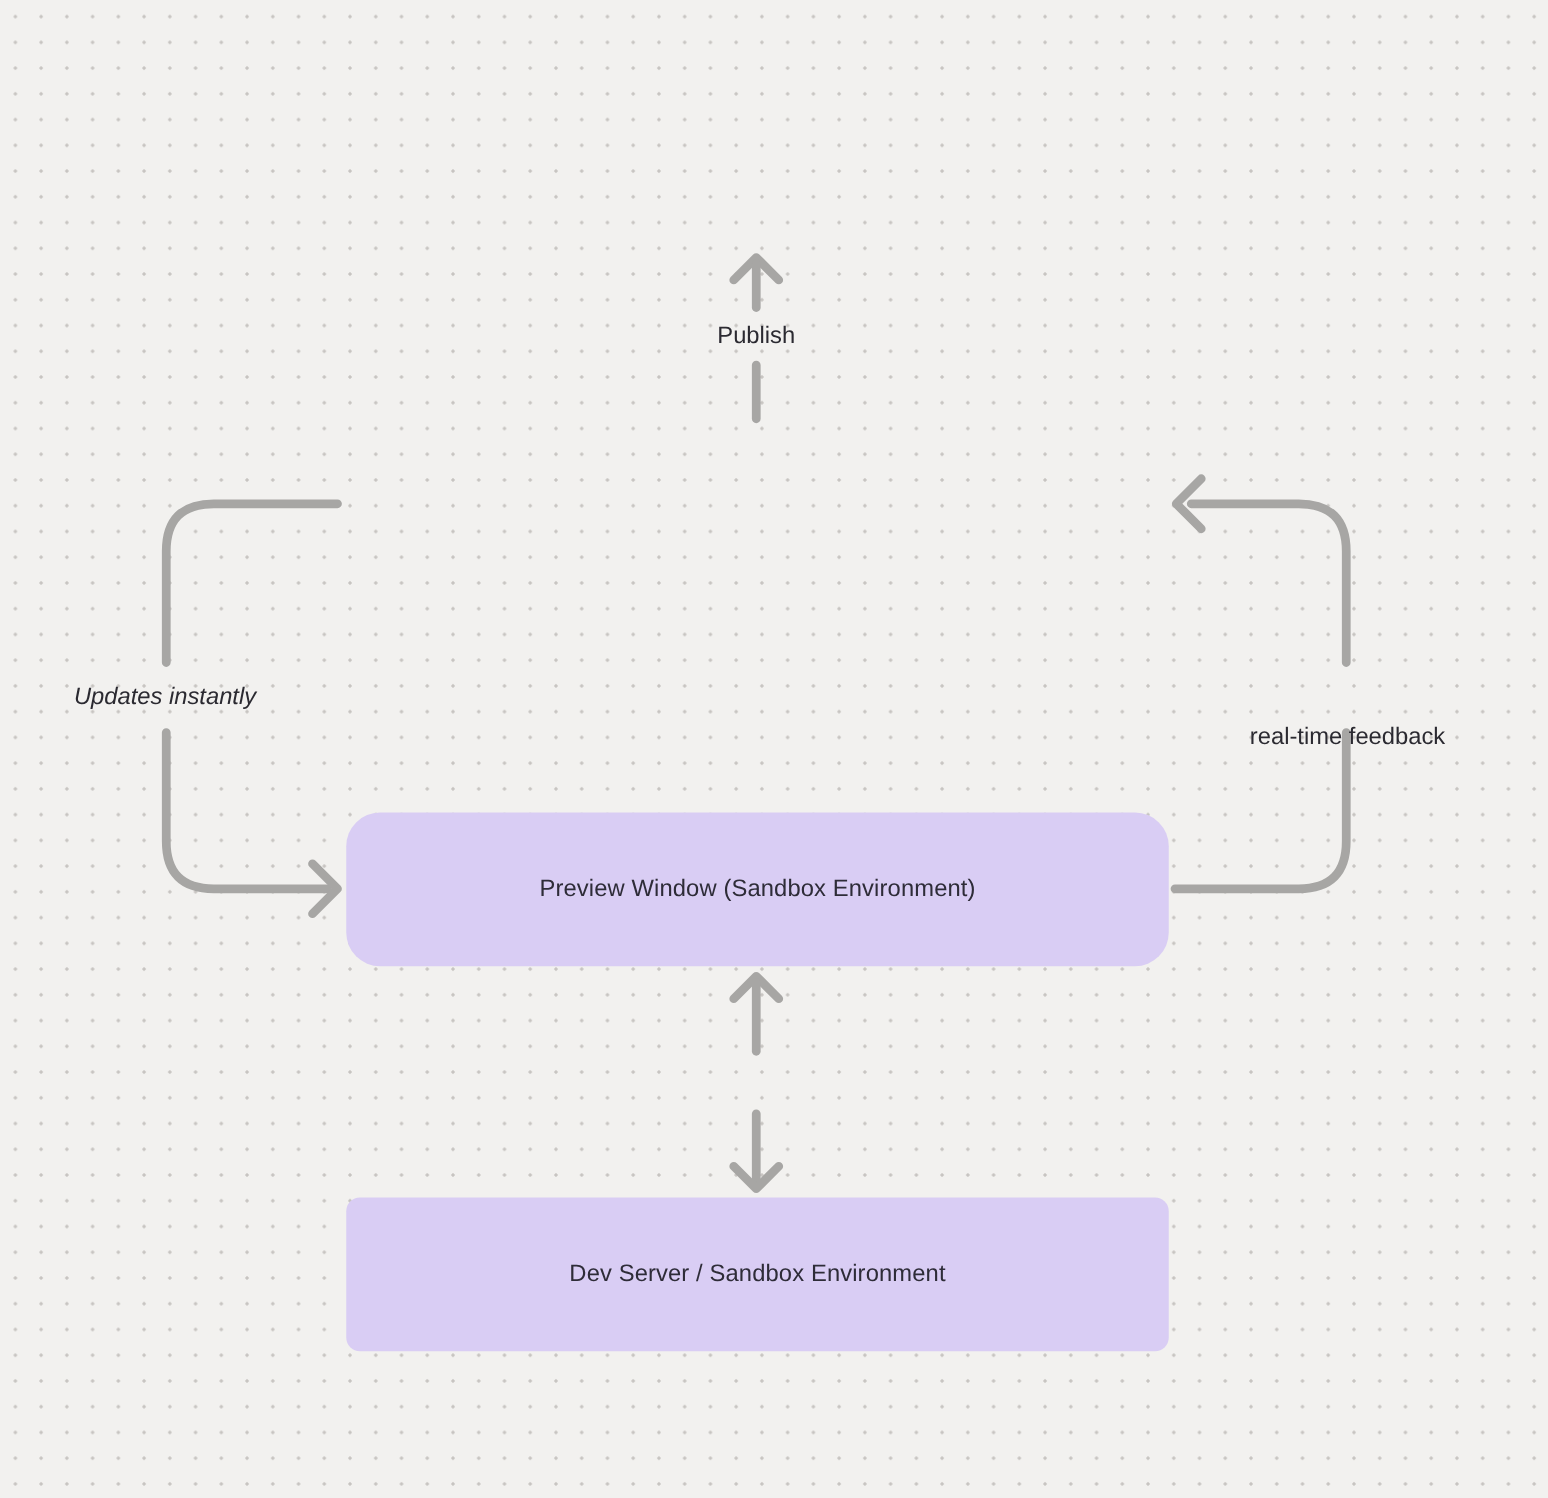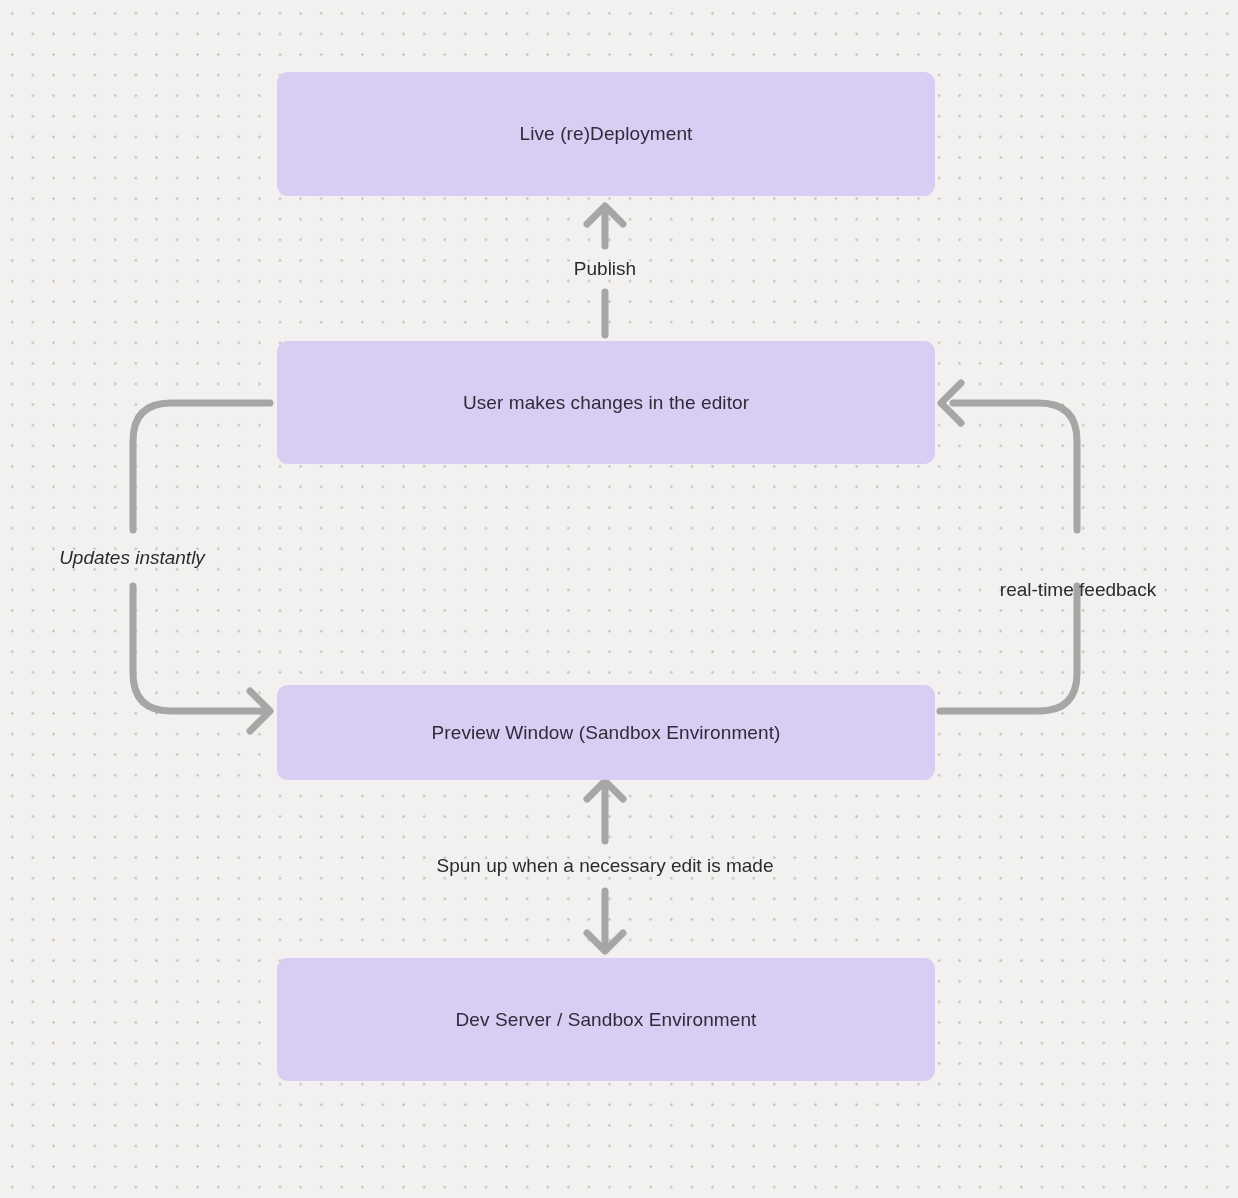--- a/index.html
+++ b/index.html
@@ -49,21 +49,21 @@
     justify-content:center;
     color:var(--node-text);
     font-size:19px;
     font-weight:500;
     letter-spacing:0.1px;
     box-sizing:border-box;
     text-align:center;
   }
   .node-1{top:72px;height:124px;}
   .node-2{top:341px;height:123px;}
-  .node-3{top:685px;height:95px;}
+  .node-3{top:650px;height:123px;border-radius:27px;}
   .node-4{top:958px;height:123px;align-items:center;}
   .wire-label{
     position:absolute;
     transform:translate(-50%,-50%);
     color:var(--label-text);
     font-size:19px;
     font-weight:400;
     white-space:nowrap;
     text-align:left;
   }
@@ -98,34 +98,27 @@
     </g>
 
     <g>
       <path class="wire" d="M587 799 L605 781 L623 799"></path>
       <path class="wire" d="M605 786 L605 841"></path>
       <path class="wire" d="M605 891 L605 946"></path>
       <path class="wire" d="M587 933 L605 951 L623 933"></path>
     </g>
   </svg>
 
-  <div class="node node-1">
-    <span>Live (re)Deployment</span>
-  </div>
 
-  <div class="node node-2">
-    <span>User makes changes in the editor</span>
-  </div>
 
   <div class="node node-3">
     <span>Preview Window (Sandbox Environment)</span>
   </div>
 
   <div class="node node-4">
     <span>Dev Server / Sandbox Environment</span>
   </div>
 
   <div class="wire-label label-publish">Publish</div>
   <div class="wire-label label-updates">Updates instantly</div>
   <div class="wire-label label-feedback">real-time feedback</div>
-  <div class="wire-label label-spun">Spun up when a necessary edit is made</div>
 
 </div>
 
 </body></html>

